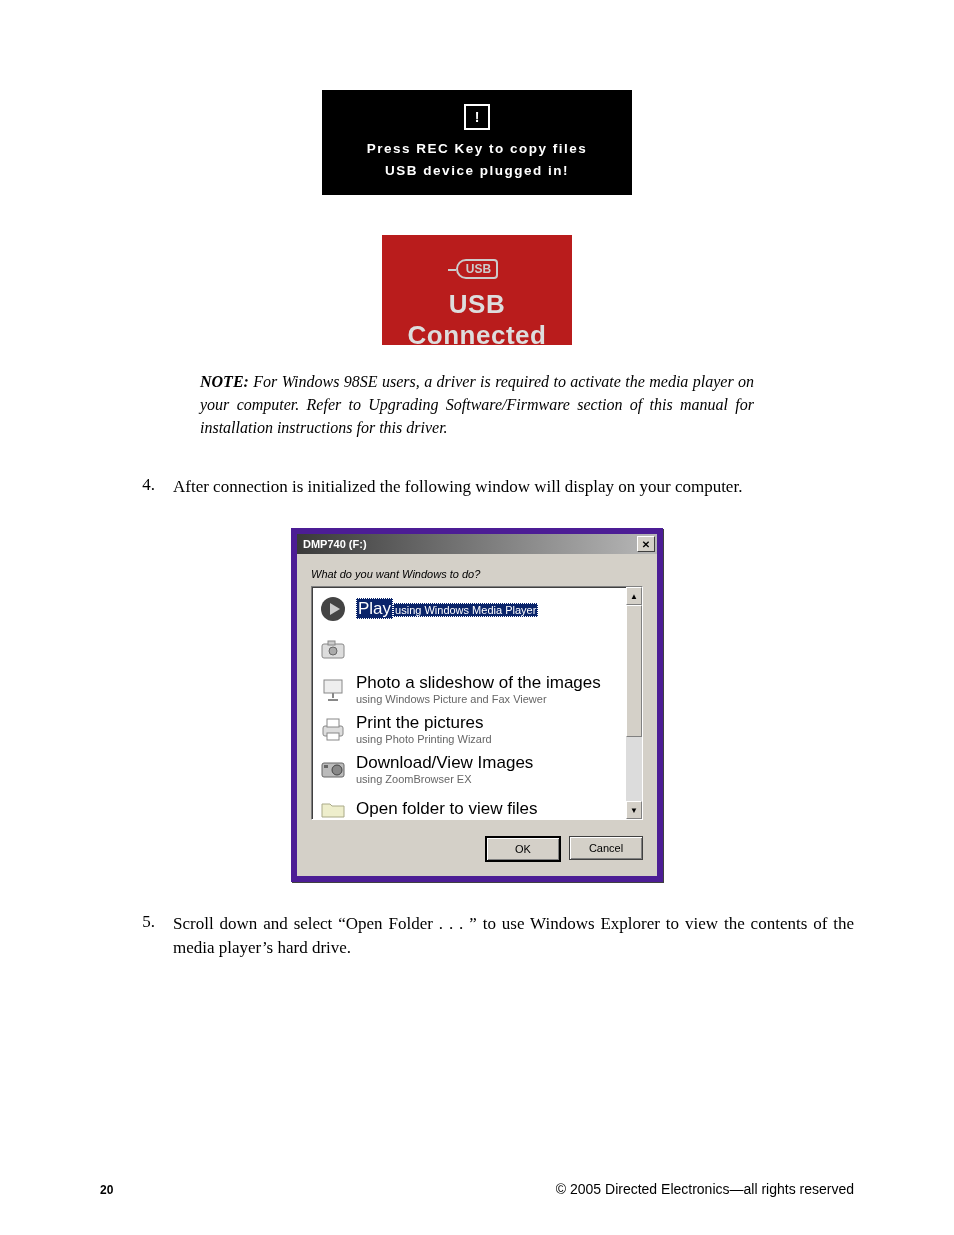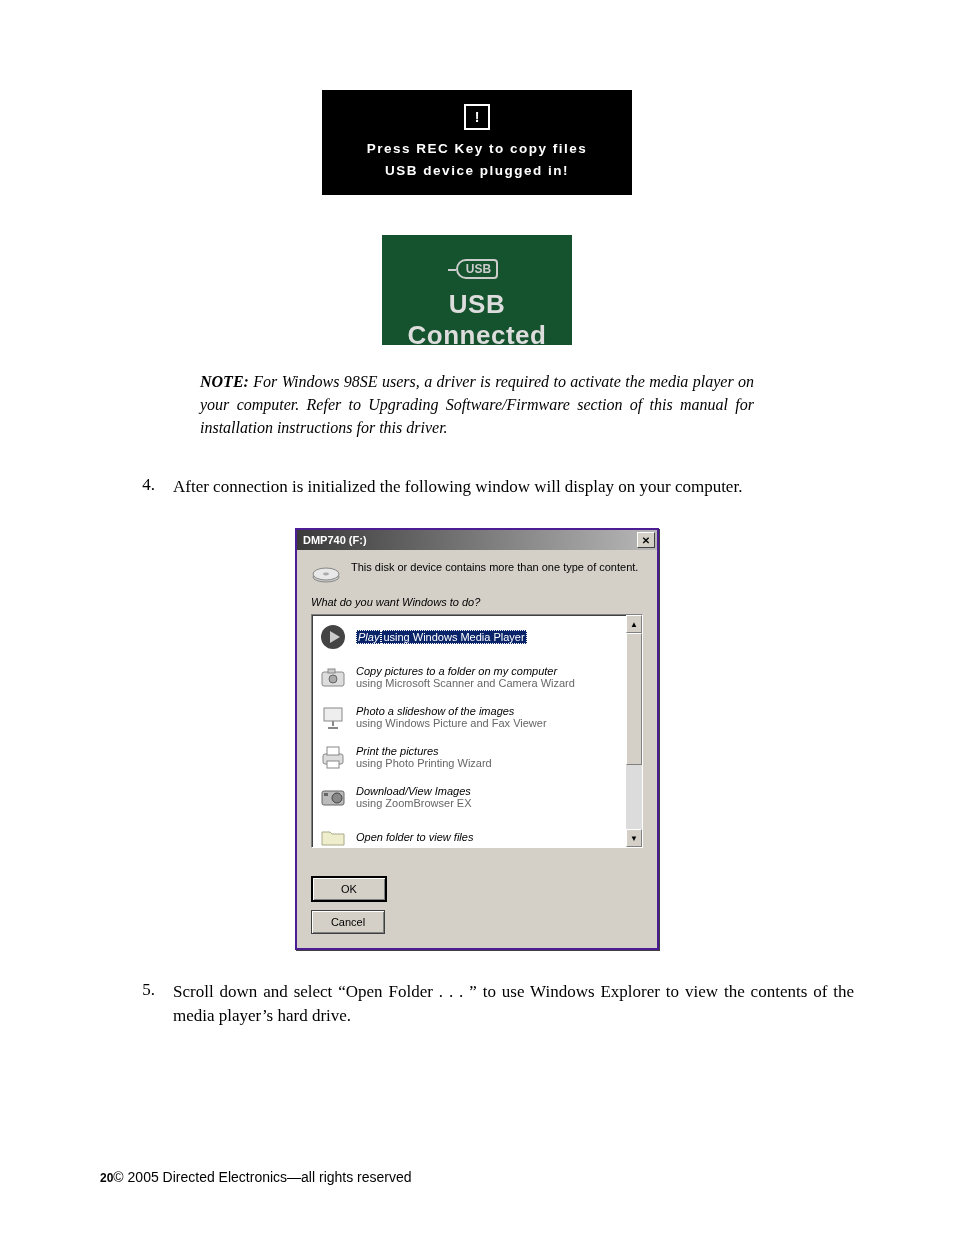--- a/index.html
+++ b/index.html
@@ -38,21 +38,21 @@
   }
   .banner1 .line {
     font-size: 13.5px;
     font-weight: bold;
     letter-spacing: 1.5px;
     line-height: 1.6;
   }
   .banner2 {
     width: 190px;
     height: 110px;
-    background: #14532d;
+    background: #b91c1c;
     color: #eee;
     margin: 10px auto 25px auto;
     text-align: center;
     box-sizing: border-box;
     padding-top: 24px;
     font-family: Arial, sans-serif;
   }
   .usb-logo {
     display: inline-block;
     border: 2px solid #ccc;
@@ -113,21 +113,21 @@
   ol.steps .txt {
     flex: 1;
     font-size: 17px;
     line-height: 1.4;
     text-align: justify;
   }
   
   .dialog {
     width: 360px;
     margin: 30px auto 10px auto;
-    border: 2px solid #4c1d95;
+    border: 6px solid #4c1d95;
     background: #d4d0c8;
     font-family: Tahoma, Arial, sans-serif;
     font-size: 11px;
     box-shadow: 1px 1px 0 #404040;
   }
   .titlebar {
     height: 20px;
     background: linear-gradient(to right, #3a3a3a, #b8b8b8);
     display: flex;
     align-items: center;
@@ -211,21 +211,21 @@
     background: transparent;
   }
   .opt-ico {
     width: 30px;
     height: 30px;
     flex-shrink: 0;
     display: flex;
     align-items: center;
     justify-content: center;
   }
-  .opt-text .t1 { font-size: 11px; display: block; font-style: italic; }
+  .opt-text .t1 { font-size: 17px; display: block; }
   .opt-text .t2 { font-size: 11px; color: #666; display: block; }
   .opt.sel .opt-text .t2 { color: #fff; }
   .scrollbar {
     width: 16px;
     background: #dcdcdc;
     display: flex;
     flex-direction: column;
   }
   .sbtn {
     height: 16px;
@@ -245,44 +245,44 @@
     height: 130px;
     background: #d4d0c8;
     border: 1px solid #fff;
     border-right-color: #808080;
     border-bottom-color: #808080;
   }
   .dlg-btns {
     display: flex;
     justify-content: flex-end;
     gap: 8px;
-    margin-top: 28px;
-    flex-direction: column;
+    margin-top: 16px;
   }
   .dlg-btn {
     width: 72px;
     height: 22px;
     background: #d4d0c8;
     border: 1px solid #404040;
     box-shadow: inset 1px 1px 0 #fff, inset -1px -1px 0 #808080;
     font-size: 11px;
     font-family: Tahoma, Arial, sans-serif;
     display: flex;
     align-items: center;
     justify-content: center;
   }
   .dlg-btn.def {
     border: 2px solid #000;
   }
   .footer {
     position: absolute;
-    bottom: 50px;
+    bottom: 38px;
     left: 100px;
     right: 100px;
     display: flex;
+    justify-content: space-between;
     align-items: baseline;
     font-family: Arial, sans-serif;
   }
   .pgnum { font-size: 12px; font-weight: bold; }
   .copy { font-size: 14px; }
 </style>
 </head>
 <body>
 
 <div class="banner1">
@@ -307,53 +307,39 @@
     <span class="txt">After connection is initialized the following window will display on your computer.</span>
   </li>
 </ol>
 
 <div class="dialog">
   <div class="titlebar">
     <span class="ttl">DMP740 (F:)</span>
     <span class="closebox">✕</span>
   </div>
   <div class="dlg-body">
-    <div class="dlg-top">
-      <span class="disk-ico">
-        <svg viewBox="0 0 30 24">
-            <ellipse cx="15" cy="15" rx="13" ry="5" fill="#ccc" stroke="#888"></ellipse>
-            <ellipse cx="15" cy="12" rx="13" ry="6" fill="#e8e8e8" stroke="#888"></ellipse>
-            <ellipse cx="15" cy="12" rx="3" ry="1.4" fill="#aaa"></ellipse>
-          </svg>
-      </span>
-      <span class="dlg-msg">This disk or device contains more than one type of content.</span>
-    </div>
     <div class="dlg-q">What do you want Windows to do?</div>
     <div class="listbox">
       <div class="list-inner">
         <div class="opt sel">
           <span class="opt-ico">
               <svg viewBox="0 0 30 30">
                 <circle cx="15" cy="15" r="12" fill="#444"></circle>
                 <polygon points="12,9 12,21 22,15" fill="#ccc"></polygon>
               </svg>
             </span>
           <span class="opt-text"><span class="t1">Play</span><span class="t2">using Windows Media Player</span></span>
         </div>
         <div class="opt">
           <span class="opt-ico">
               <svg viewBox="0 0 30 30">
                 <rect x="4" y="10" width="22" height="14" rx="2" fill="#ddd" stroke="#888"></rect>
                 <circle cx="15" cy="17" r="4" fill="#aaa" stroke="#666"></circle>
                 <rect x="10" y="7" width="7" height="4" fill="#ccc" stroke="#888"></rect>
               </svg>
-            </span>
-          <span class="opt-text">
-              <span class="t1">Copy pictures to a folder on my computer</span>
-              <span class="t2">using Microsoft Scanner and Camera Wizard</span>
             </span>
         </div>
         <div class="opt">
           <span class="opt-ico">
               <svg viewBox="0 0 30 30">
                 <rect x="6" y="6" width="18" height="13" fill="#eee" stroke="#888"></rect>
                 <line x1="15" y1="19" x2="15" y2="24" stroke="#888" stroke-width="2"></line>
                 <line x1="10" y1="26" x2="20" y2="26" stroke="#888" stroke-width="2"></line>
               </svg>
             </span>

